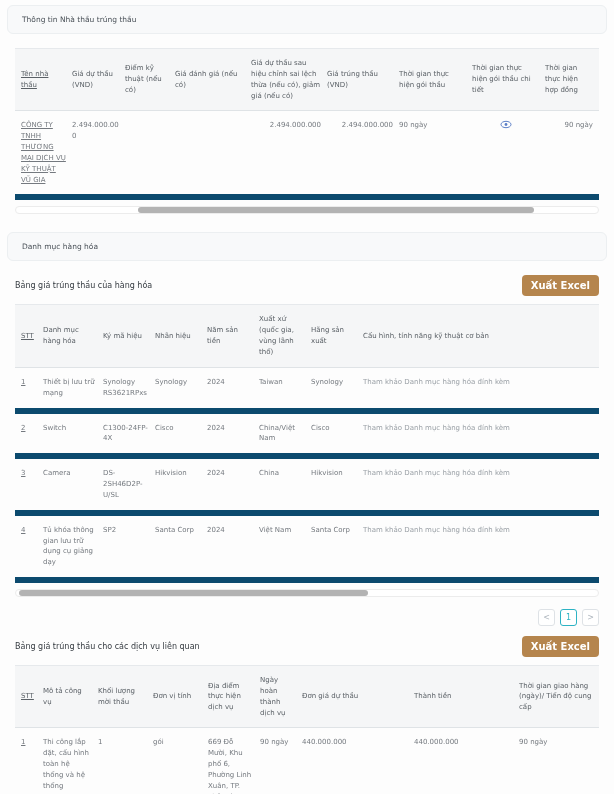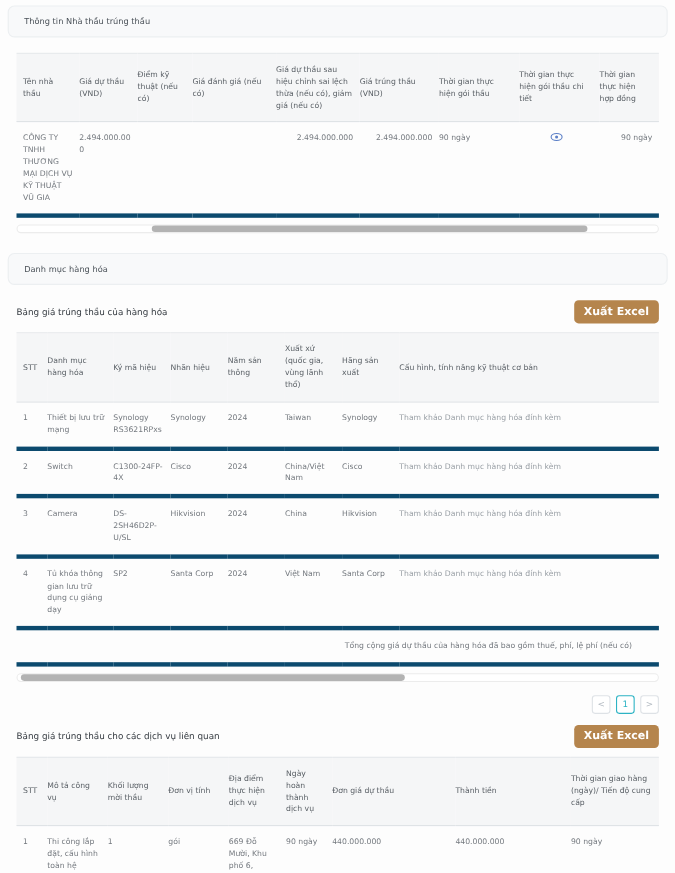--- a/index.html
+++ b/index.html
@@ -9,23 +9,23 @@
 
   .card-header { margin:0 7px; background:#f8f9fa; border:1px solid #eceff1;
     border-radius:6px; padding:9px 14px; font-size:7.5px; color:#495057; font-weight:500; }
 
   .tbl-wrap { margin:0 15px; }
   table { width:584px; border-collapse:collapse; table-layout:fixed; }
   th { font-size:7px; color:#5a6066; font-weight:normal; text-align:left;
     background:#f5f6f7; padding:9px 6px 9px 0; vertical-align:middle; line-height:1.55; word-wrap:break-word; }
   td { font-size:7px; color:#74797f; padding:9px 6px 9px 0; vertical-align:top;
     line-height:1.55; word-wrap:break-word; }
-  th.first, td.first { padding-left:6px; }
+  th.first, td.first { padding-left:6px;text-decoration:underline; }
   thead tr { border-top:1px solid #e6e9ec; border-bottom:1px solid #dfe3e6; }
-  tbody tr { border-bottom:4px solid #0c4a6e;margin-left:34px; }
+  tbody tr { border-bottom:6px solid #0c4a6e;margin-left:34px; }
   td.num-r { text-align:right; }
   td.center { text-align:center; }
   td.muted { color:#9aa0a6; }
 
   .hscroll { margin:6px 15px 0 15px; height:8px; background:#ffffff;
     border:1px solid #ececec; border-radius:4px; position:relative; }
   .hscroll .thumb { position:absolute; top:0; height:6px; background:#b3b3b3; border-radius:4px; }
 
   .subtitle-row { margin:14px 15px 8px 15px; display:flex; align-items:center; justify-content:space-between; }
   .subtitle { font-size:8px; font-weight:normal; color:#343a40; }
@@ -129,21 +129,21 @@
           <col style="width:52px">
         <col style="width:52px">
           <col style="width:236px">
       </colgroup>
       <thead>
         <tr>
           <th class="first">STT</th>
           <th>Danh mục hàng hóa</th>
           <th>Ký mã hiệu</th>
           <th>Nhãn hiệu</th>
-          <th>Năm sản thông</th>
+          <th>Năm sản tiền</th>
           <th>Xuất xứ (quốc gia, vùng lãnh thổ)</th>
           <th>Hãng sản xuất</th>
           <th>Cấu hình, tính năng kỹ thuật cơ bản</th>
         </tr>
       </thead>
       <tbody>
         <tr>
           <td class="first">1</td>
           <td>Thiết bị lưu trữ mạng</td>
           <td>Synology RS3621RPxs</td>
@@ -175,23 +175,20 @@
         </tr>
         <tr>
           <td class="first">4</td>
           <td>Tủ khóa thông gian lưu trữ dụng cụ giảng dạy</td>
           <td>SP2</td>
           <td>Santa Corp</td>
           <td>2024</td>
           <td>Việt Nam</td>
           <td>Santa Corp</td>
           <td class="muted">Tham khảo Danh mục hàng hóa đính kèm</td>
-        </tr>
-        <tr>
-          <td colspan="8" class="footer-cell">Tổng cộng giá dự thầu của hàng hóa đã bao gồm thuế, phí, lệ phí (nếu có)</td>
         </tr>
       </tbody>
     </table>
   </div>
 
   <div class="hscroll">
     <div class="thumb" style="left:0.5%; width:60%;"></div>
   </div>
 
   <div class="pager">

